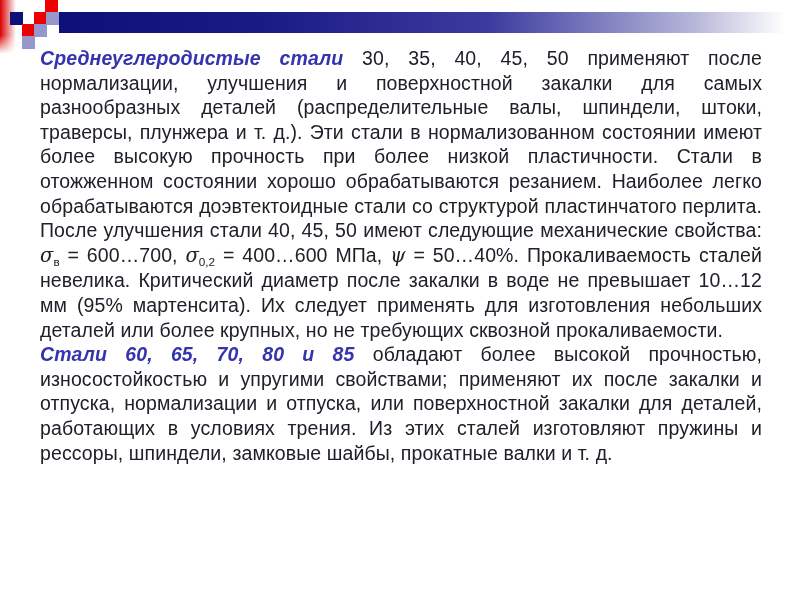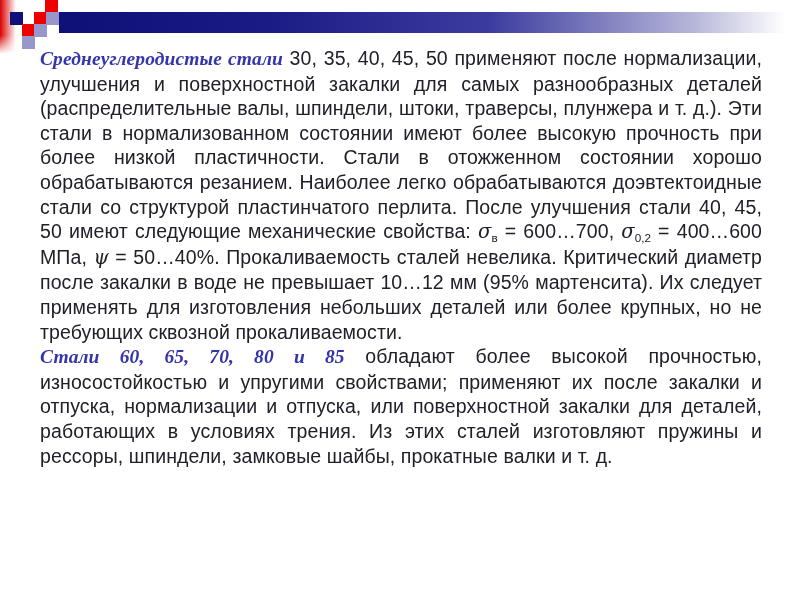--- a/index.html
+++ b/index.html
@@ -30,21 +30,21 @@
   
   .textblock {
     position: absolute;
     left: 40px; right: 38px; top: 46px;
     font-size: 19.5px;
     line-height: 24.6px;
     text-align: justify;
     letter-spacing: 0.1px;
   }
   .textblock p { margin: 0; padding: 0; }
-  .seg-lead { font-style: italic; font-weight: bold; font-family: Liberation Serif, serif; }
+  .seg-lead { font-style: italic; font-weight: bold; }
   .seg-symbol { font-family: "DejaVu Serif", serif; font-style: italic; }
   .seg-sub {
     font-size: 0.6em;
     vertical-align: -0.3em;
     line-height: 0;
     letter-spacing: 0;
   }
 </style>
 </head>
 <body>

